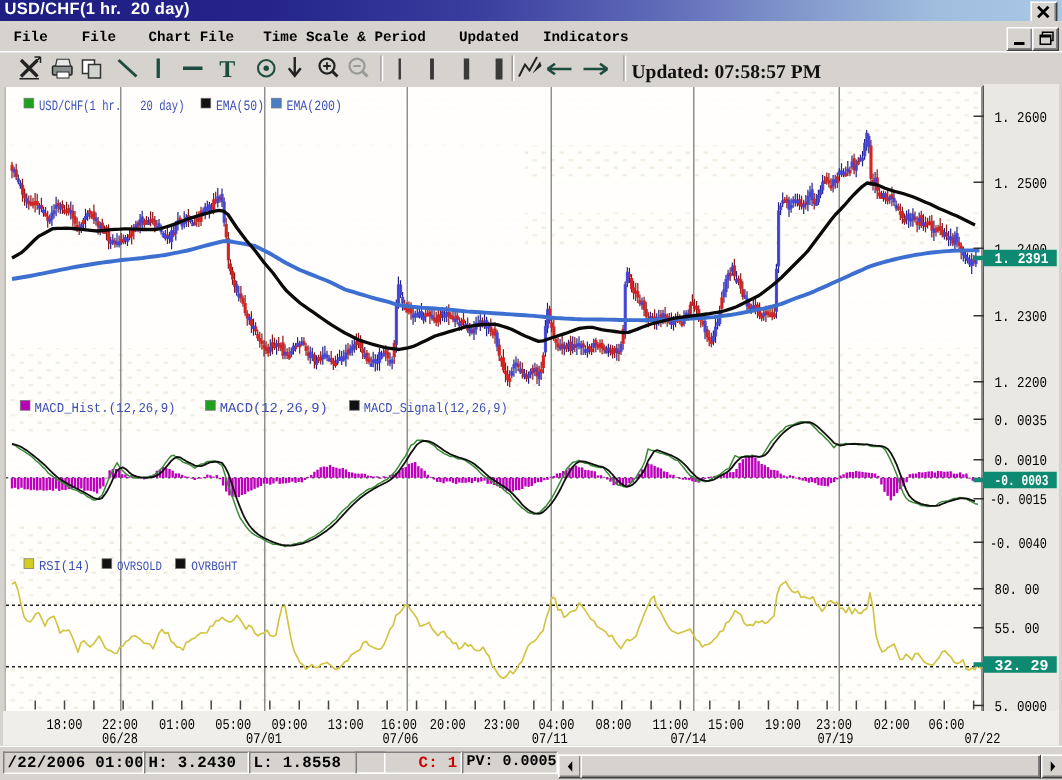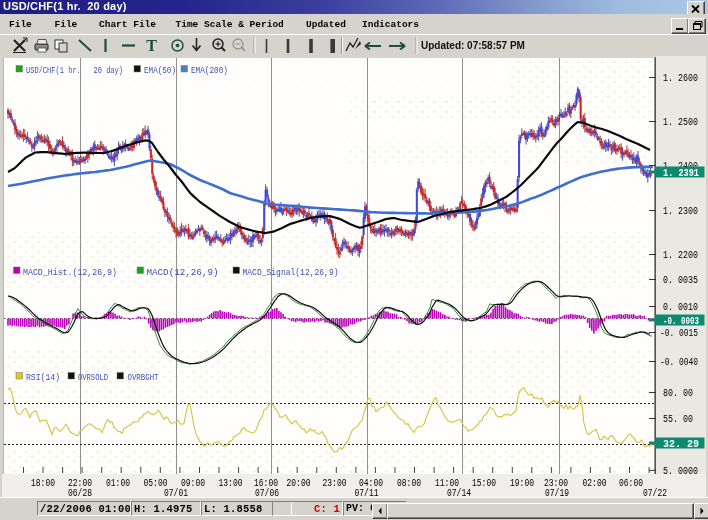--- a/index.html
+++ b/index.html
@@ -5,25 +5,25 @@
 #win{position:absolute;left:0;top:0;width:708px;height:520px;background:#15803d;}
 #title{position:absolute;left:0;top:0;width:708px;height:14px;
 background:linear-gradient(90deg,#1d1d82 0%,#24248a 25%,#3a3e9e 45%,#5f6ab8 62%,#8297cc 75%,#9fbede 88%,#a9c8e8 100%);}
 #title span{position:absolute;left:3px;top:0px;color:#fff;font-size:11px;font-weight:bold;letter-spacing:0.2px;}
 .btn{position:absolute;background:#d6d3ce;border-top:1px solid #fff;border-left:1px solid #fff;
 border-right:1px solid #404040;border-bottom:1px solid #404040;box-shadow:inset -1px -1px 0 #808080;}
 #menubar{position:absolute;left:0;top:14px;width:708px;height:20px;background:#d6d3ce;
 border-bottom:1px solid #9c9a94;text-align:center;}
 .mi{position:absolute;top:5px;font-family:"Liberation Mono",monospace;font-size:9.5px;font-weight:bold;color:#000;}
 #toolbar{position:absolute;left:0;top:34px;width:708px;height:22px;background:#d6d3ce;border-top:1px solid #fff;border-bottom:1px solid #9c9a94;}
-#updated{position:absolute;left:421px;top:5px;font-family:Liberation Sans, sans-serif;font-size:10px;font-weight:bold;color:#111;}
+#updated{position:absolute;left:421px;top:5px;font-family:Liberation Serif, serif;font-size:13px;font-weight:bold;color:#111;}
 #chart{position:absolute;left:0;top:56px;width:708px;height:441px;background:#d6d3ce;}
 #status{position:absolute;left:0;top:497px;width:708px;height:23px;background:#d6d3ce;border-top:1px solid #fff;}
 .sf{position:absolute;top:3px;height:15px;border:1px solid;border-color:#808080 #fff #fff #808080;
-font-family:"Liberation Mono",monospace;font-size:10.5px;font-weight:bold;color:#000;letter-spacing:0.2px;padding-top:1px;padding-left:2px;box-sizing:border-box;white-space:nowrap;overflow:hidden;margin-left:35px;}
+font-family:"Liberation Mono",monospace;font-size:10.5px;font-weight:bold;color:#000;letter-spacing:0.2px;padding-top:1px;padding-left:2px;box-sizing:border-box;white-space:nowrap;overflow:hidden;}
 </style></head><body>
 <div id="win">
  <div id="title">
       <span>USD/CHF(1 hr.&nbsp; 20 day)</span>
   <div class="btn" style="right:3px;top:1px;width:16px;height:13px;">
    <svg width="16" height="13" viewBox="0 0 16 13">
           <path d="M4 2.5 L11 9.5 M11 2.5 L4 9.5" stroke="#000" stroke-width="1.8"></path>
         </svg>
   </div>
  </div>
@@ -1467,21 +1467,21 @@
       <text x="68" y="495.5" font-family="Liberation Mono" font-size="10" fill="#000" font-weight="normal" textLength="24" lengthAdjust="spacingAndGlyphs">06/28</text>
       <text x="164" y="495.5" font-family="Liberation Mono" font-size="10" fill="#000" font-weight="normal" textLength="24" lengthAdjust="spacingAndGlyphs">07/01</text>
       <text x="255" y="495.5" font-family="Liberation Mono" font-size="10" fill="#000" font-weight="normal" textLength="24" lengthAdjust="spacingAndGlyphs">07/06</text>
       <text x="354.5" y="495.5" font-family="Liberation Mono" font-size="10" fill="#000" font-weight="normal" textLength="24" lengthAdjust="spacingAndGlyphs">07/11</text>
       <text x="447" y="495.5" font-family="Liberation Mono" font-size="10" fill="#000" font-weight="normal" textLength="24" lengthAdjust="spacingAndGlyphs">07/14</text>
       <text x="545" y="495.5" font-family="Liberation Mono" font-size="10" fill="#000" font-weight="normal" textLength="24" lengthAdjust="spacingAndGlyphs">07/19</text>
       <text x="643" y="495.5" font-family="Liberation Mono" font-size="10" fill="#000" font-weight="normal" textLength="24" lengthAdjust="spacingAndGlyphs">07/22</text>
     </svg>
  <div id="status">
   <div class="sf" style="left:2px;width:94px;">/22/2006 01:00</div>
-  <div class="sf" style="left:96px;width:70px;">H: 1.4975</div>
+  <div class="sf" style="left:96px;width:70px;">H: 3.2430</div>
   <div class="sf" style="left:166px;width:91px;">L: 1.8558</div>
   <div class="sf" style="left:237px;width:71px;color:#cc0000;padding-left:41px;">C: 1.8558</div>
   <div class="sf" style="left:308px;width:64px;font-size:10px;letter-spacing:0;">PV: 0.0005</div>
   <div style="position:absolute;left:372px;top:5px;width:336px;height:14px;background:#fff;">
    <div class="btn" style="left:0;top:0;width:14px;height:14px;"><svg width="14" height="14">
             <path d="M8.5 3.5 L5.5 7 L8.5 10.5 Z" fill="#000"></path>
           </svg></div>
    <div class="btn" style="left:15px;top:0;width:305px;height:14px;"></div>
    <div class="btn" style="left:322px;top:0;width:14px;height:14px;"><svg width="14" height="14">
             <path d="M5.5 3.5 L8.5 7 L5.5 10.5 Z" fill="#000"></path>

